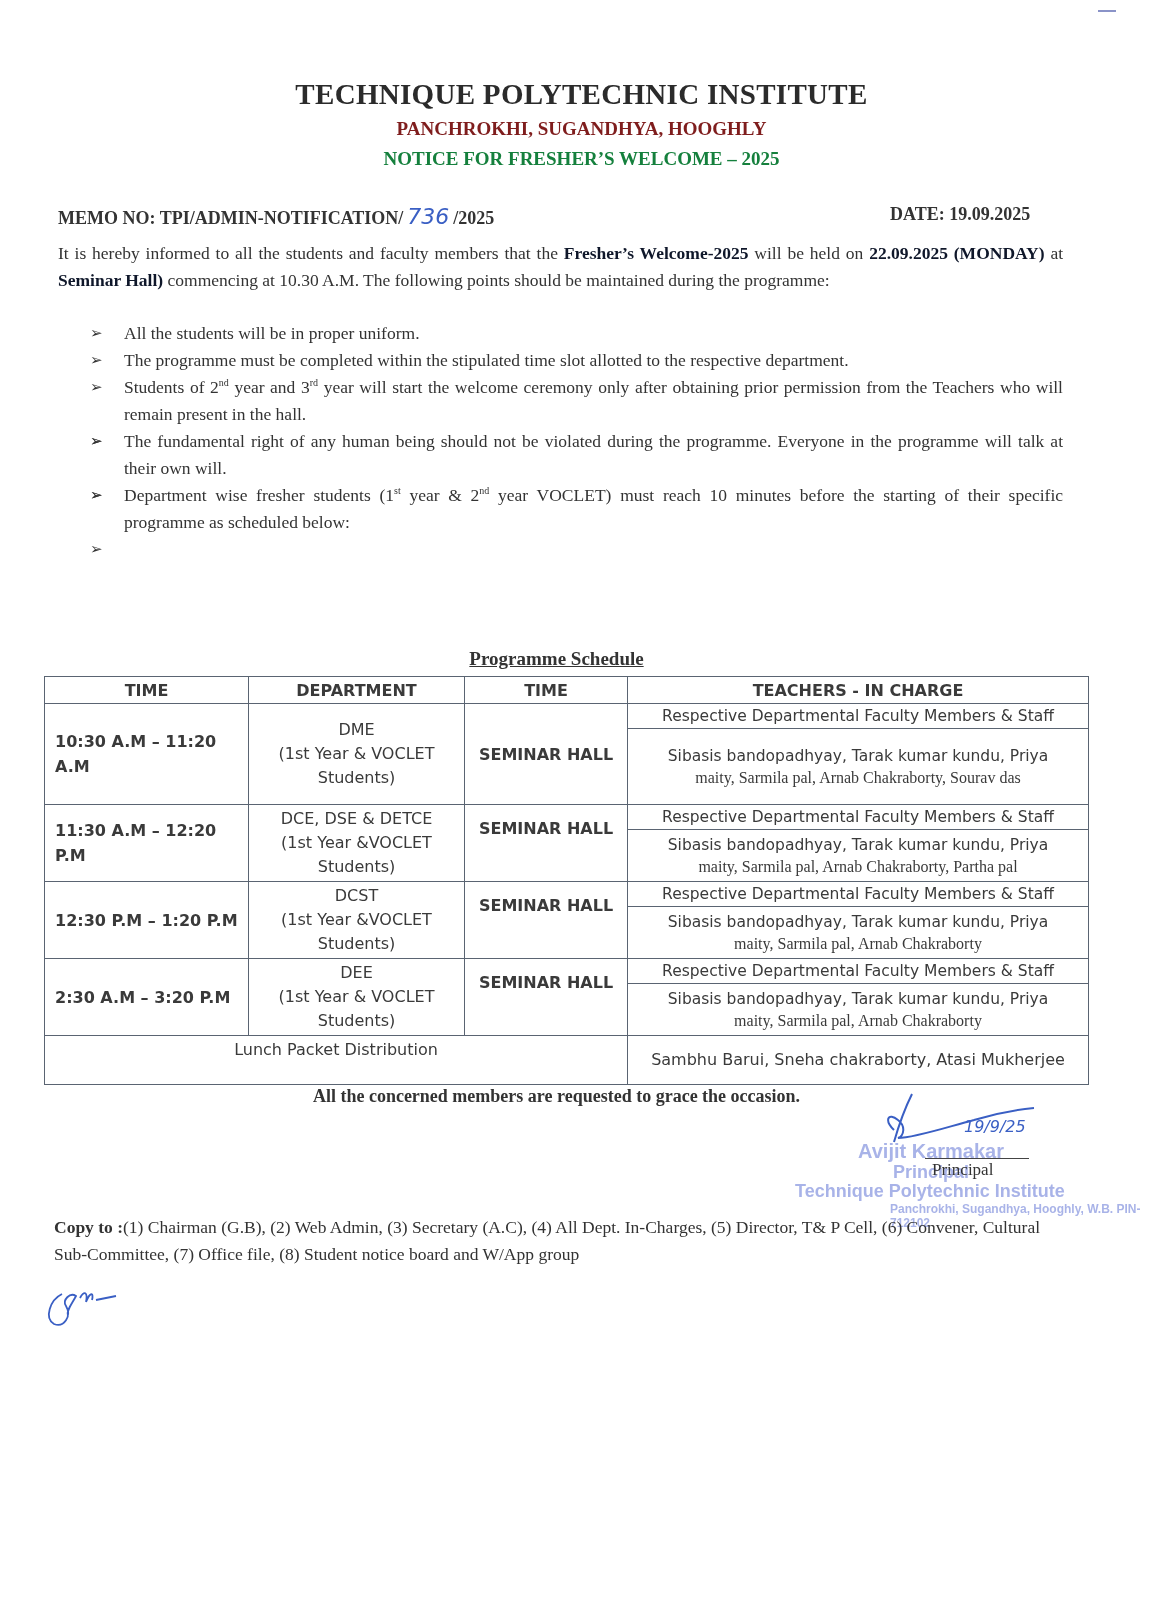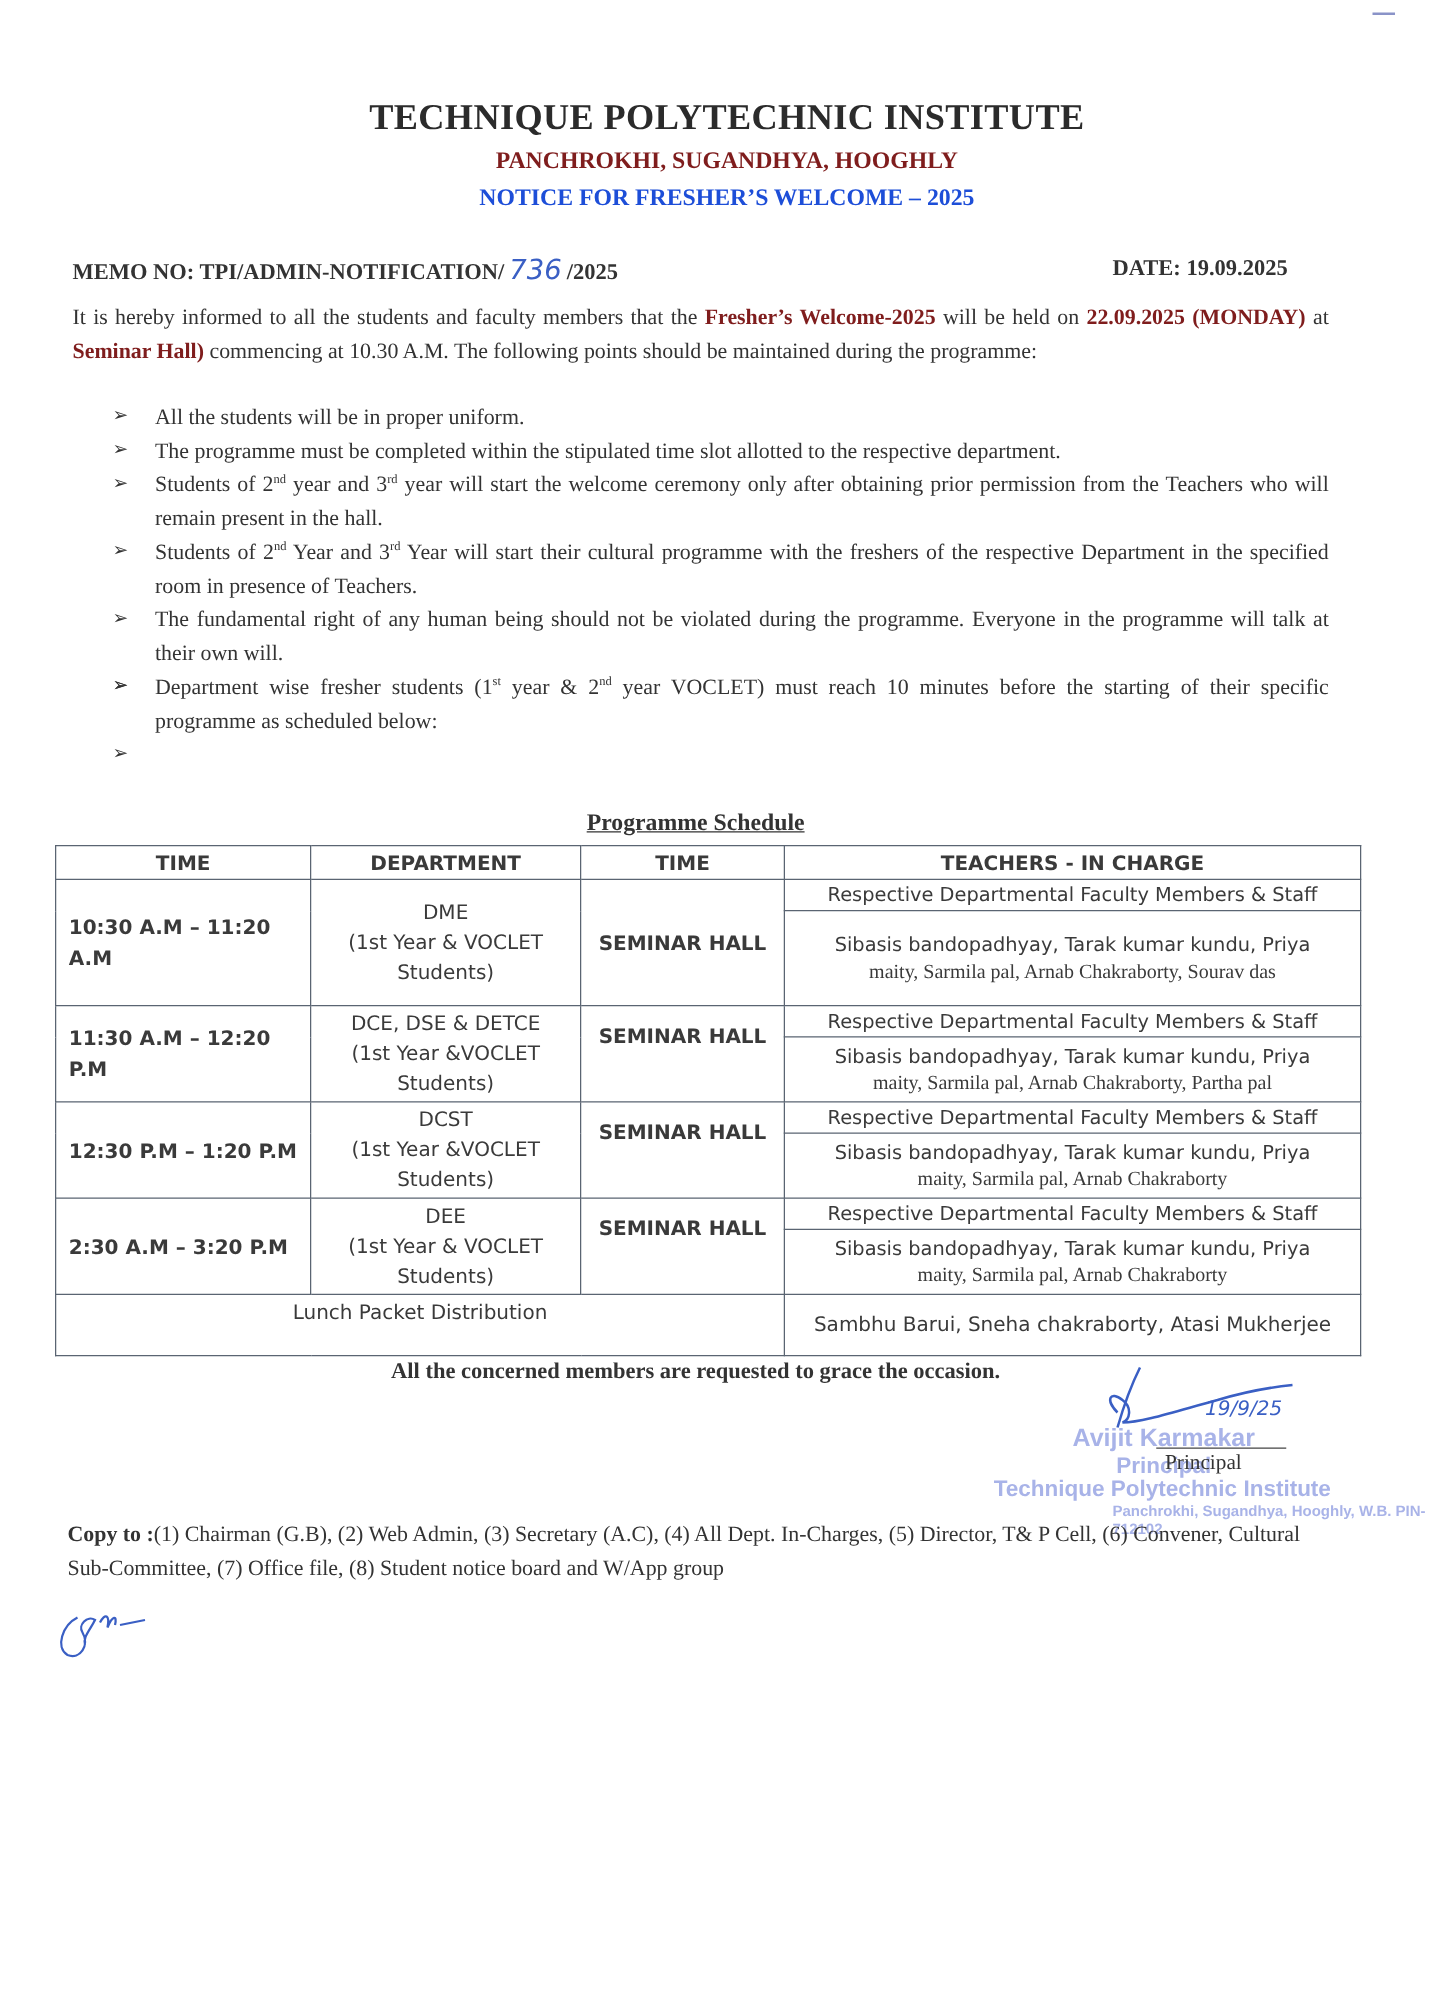--- a/index.html
+++ b/index.html
@@ -2,26 +2,26 @@
 <html><head>
 <meta charset="utf-8">
 <style>
   html, body { margin:0; padding:0; background:#ffffff; }
   body { width:1163px; height:1600px; position:relative; overflow:hidden; color:#2a2a2a; }
   .serif { font-family: "Liberation Serif", "DejaVu Serif", serif; }
   .corner-mark { position:absolute; left:1098px; top:10px; width:18px; height:2px; background:#8a93c8; }
   .head { position:absolute; left:0; width:1163px; text-align:center; font-weight:bold; }
   .h1 { top:78px; font-size:29px; letter-spacing:0.3px; color:#2b2b2b; }
   .h2 { top:118px; font-size:19px; color:#7f1d1d; }
-  .h3 { top:148px; font-size:19px; color:#1d4ed8; }
+  .h3 { top:148px; font-size:19px; color:#15803d; }
   .memo { position:absolute; left:58px; top:204px; font-size:18px; font-weight:bold; color:#333; }
   .memo .num { font-family:"DejaVu Sans", sans-serif; font-weight:normal; font-style:italic; color:#3a5fc4; font-size:22px; padding:0 4px; }
   .date { position:absolute; left:890px; top:204px; font-size:18px; font-weight:bold; color:#333; }
   .para { position:absolute; left:58px; top:240px; width:1005px; font-size:17.5px; line-height:27px; text-align:justify; color:#333; }
-  .para b { color:#7f1d1d; }
+  .para b { color:#0f172a; }
   .points { position:absolute; left:58px; top:320px; width:1005px; margin:0; padding:0; list-style:none; font-size:17.5px; line-height:27px; color:#333; }
   .points li { position:relative; padding-left:66px; text-align:justify; }
   .points li .arrow { position:absolute; left:32px; top:0; font-size:15px; color:#333; }
   sup { font-size:10px; line-height:0; }
   .sched-title { position:absolute; left:0; width:1113px; text-align:center; top:648px; font-size:19px; font-weight:bold; text-decoration:underline; color:#333; }
   table.sched { position:absolute; left:44px; top:676px; width:1045px; border-collapse:collapse; font-family:"DejaVu Sans", sans-serif; color:#3a3a3a; }
   table.sched td, table.sched th { border:1px solid #5a6472; padding:0; }
   table.sched th { font-size:16px; font-weight:bold; height:26px; text-align:center; }
   .c-time { width:193px; font-weight:bold; font-size:16px; text-align:left; padding-left:10px !important; line-height:25px; }
   .c-dept { width:215px; text-align:center; font-size:16px; line-height:24px; }
@@ -56,21 +56,21 @@
 <div class="date serif">DATE: 19.09.2025</div>
 
 <div class="para serif">
   <span>It is hereby informed to all the students and faculty members that the </span><b>Fresher’s Welcome-2025</b><span> will be held on </span><b>22.09.2025 (MONDAY)</b><span> at </span><b>Seminar Hall)</b><span> commencing at 10.30 A.M. The following points should be maintained during the programme:</span>
 </div>
 
 <ul class="points serif">
   <li><span class="arrow">➢</span><span>All the students will be in proper uniform.</span></li>
   <li><span class="arrow">➢</span><span>The programme must be completed within the stipulated time slot allotted to the respective department.</span></li>
   <li><span class="arrow">➢</span><span>Students of 2<sup>nd</sup> year and 3<sup>rd</sup> year will start the welcome ceremony only after obtaining prior permission from the Teachers who will remain present in the hall.</span></li>
-  <li><span class="arrow">➢</span><span>Students of 2<sup>nd</sup> Year and 3<sup>rd</sup> Year will start their cultural programme with the freshers of the respective Department in the specified room in presence of Teachers.</span></li>
+  <li><span class="arrow">➢</span></li>
   <li><span class="arrow">➢</span><span>The fundamental right of any human being should not be violated during the programme. Everyone in the programme will talk at their own will.</span></li>
   <li><span class="arrow">➢</span></li>
   <li><span class="arrow">➢</span><span>Department wise fresher students (1<sup>st</sup> year &amp; 2<sup>nd</sup> year VOCLET) must reach 10 minutes before the starting of their specific programme as scheduled below:</span></li>
   <li><span class="arrow">➢</span></li>
 </ul>
 
 <div class="sched-title serif">Programme Schedule</div>
 
 <table class="sched">
   <tbody>

